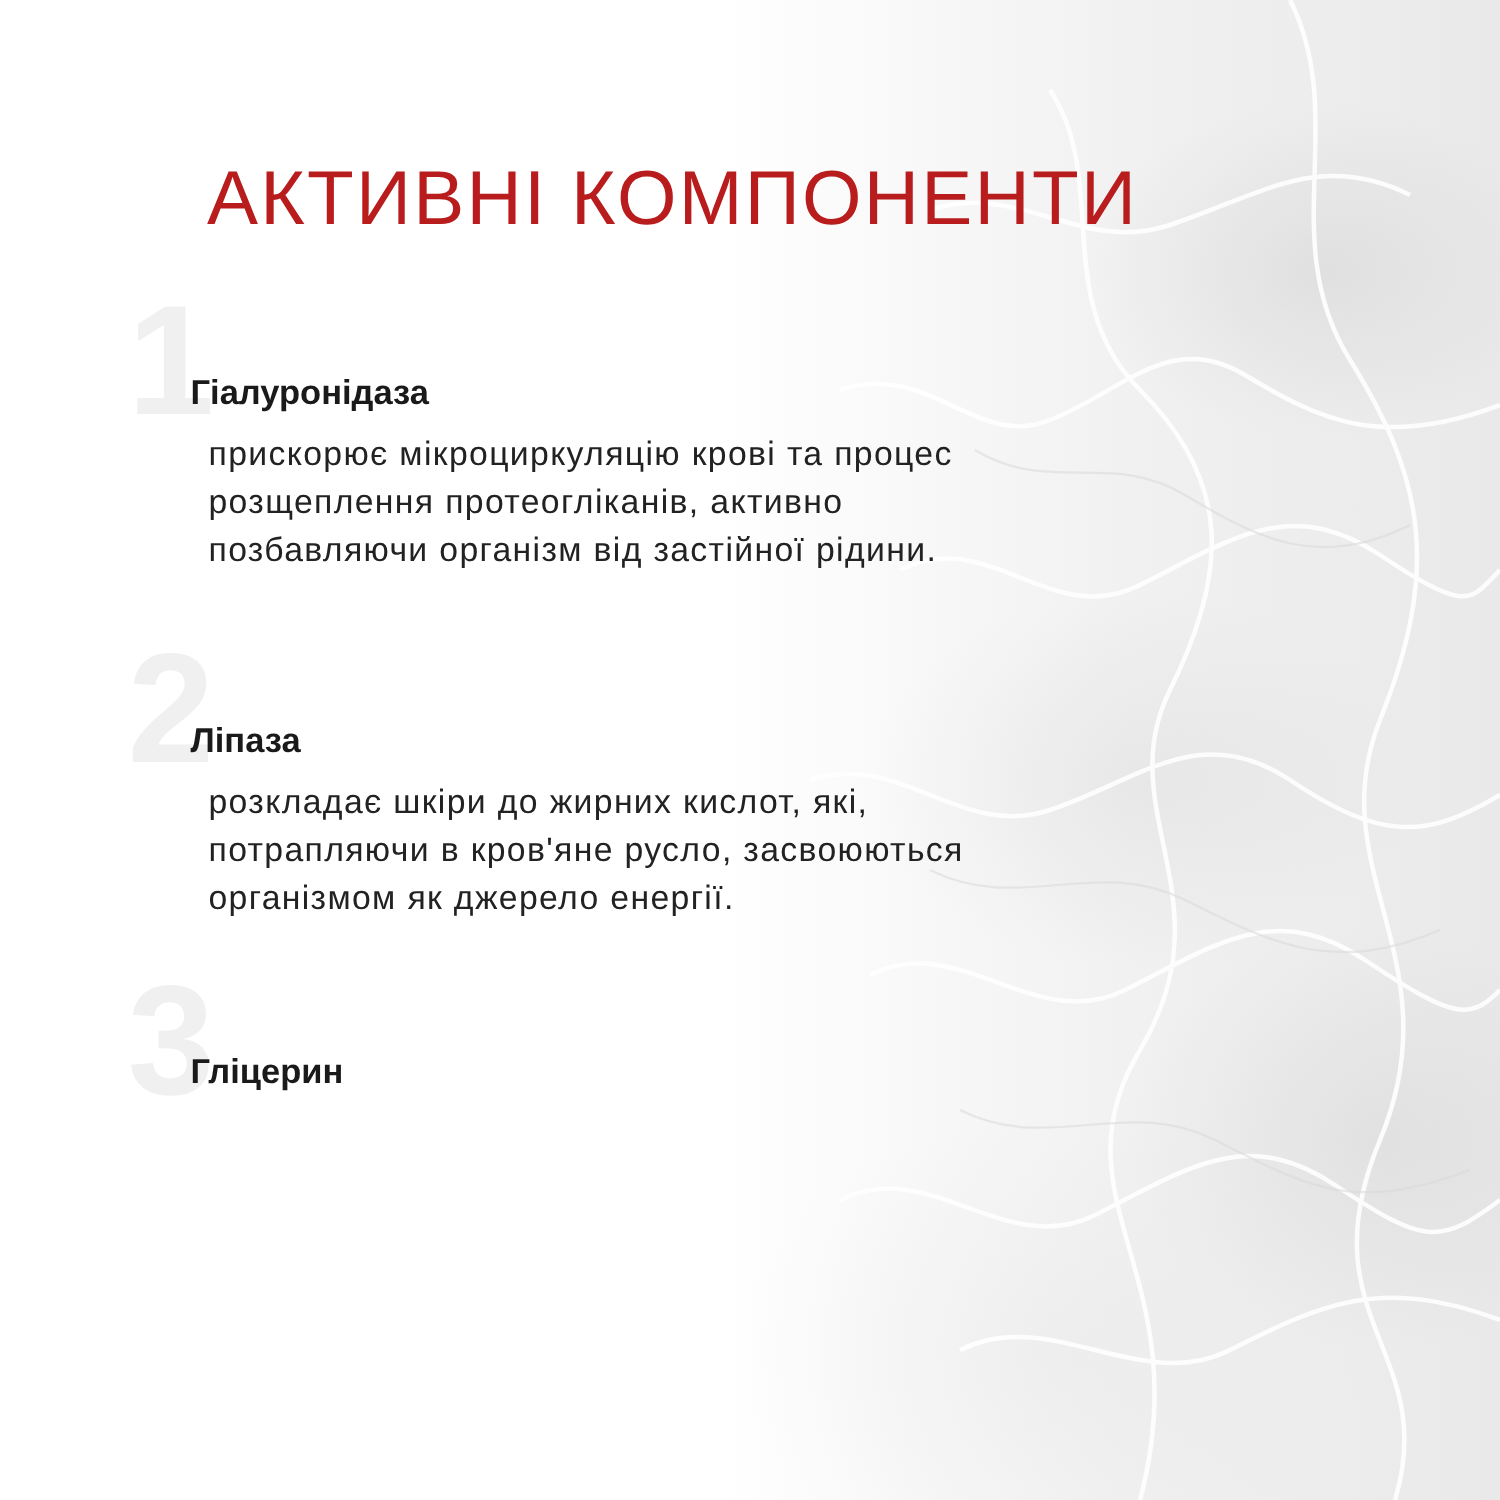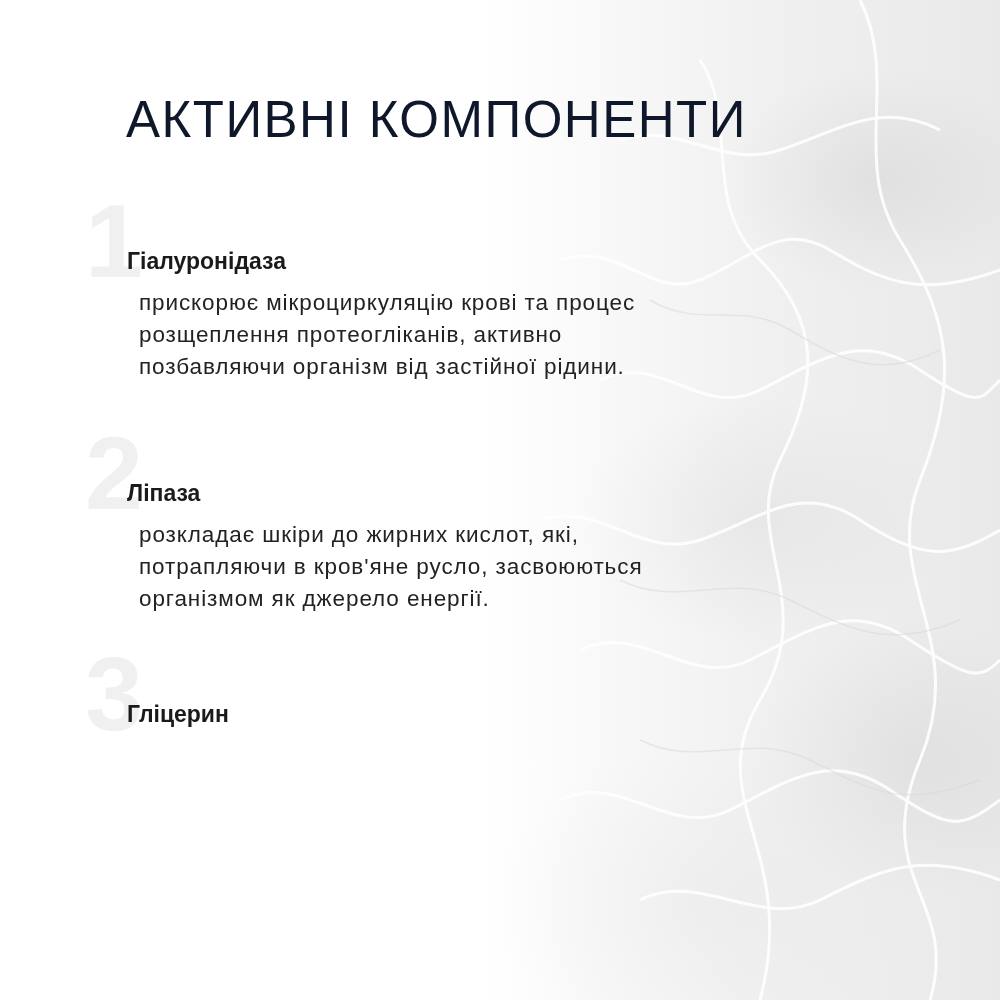--- a/index.html
+++ b/index.html
@@ -15,21 +15,21 @@
       radial-gradient(ellipse 220px 160px at 880px 180px, rgba(200,200,200,0.35), transparent 70%),
       radial-gradient(ellipse 260px 180px at 760px 520px, rgba(210,210,210,0.30), transparent 70%),
       radial-gradient(ellipse 240px 200px at 920px 760px, rgba(205,205,205,0.35), transparent 70%),
       radial-gradient(ellipse 300px 220px at 700px 900px, rgba(225,225,225,0.30), transparent 70%),
       linear-gradient(90deg, #ffffff 0%, #ffffff 48%, #f1f1f1 75%, #e9e9e9 100%);
   }
   .caustics { position:absolute; inset:0; }
   .title {
     position:absolute; left:126px; top:90px;
     font-size:51px; font-weight:400; letter-spacing:1.5px;
-    color:#0f172a; margin:0; white-space:nowrap;
+    color:#b91c1c; margin:12px; white-space:nowrap;
   }
   .item { position:absolute; left:127px; }
   .num {
     position:absolute; left:-42px; top:-58px;
     font-size:104px; font-weight:700; color:#f0f0f0;
     line-height:1; z-index:0;
   }
   .name {
     position:relative; z-index:1;
     font-size:23px; font-weight:700; color:#1a1a1a;

